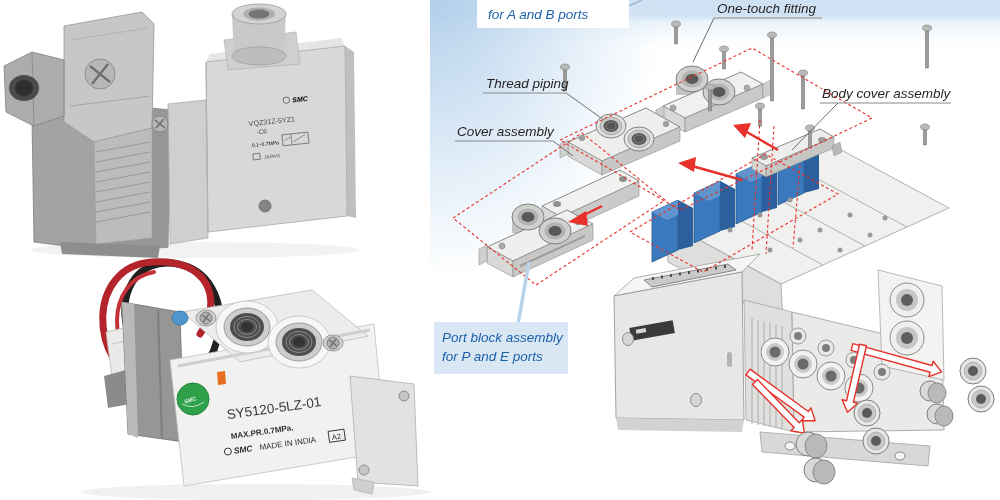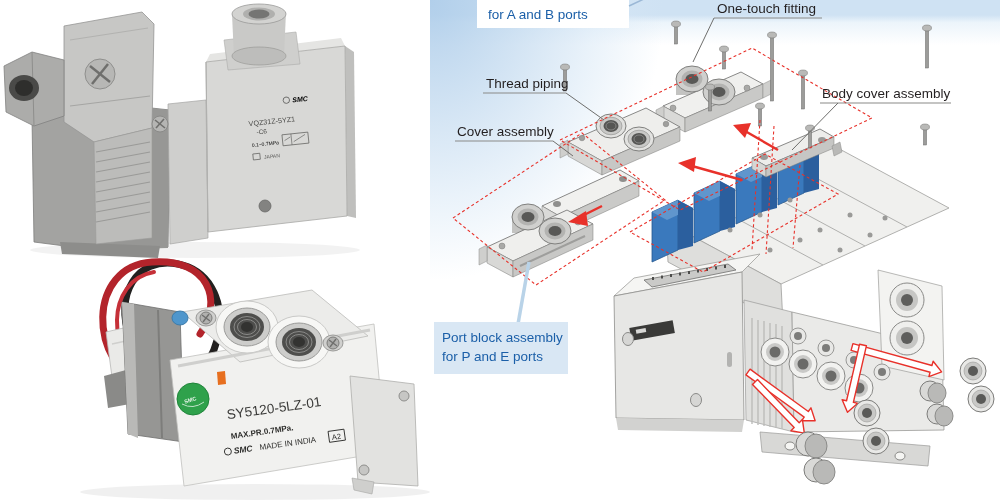--- a/index.html
+++ b/index.html
@@ -3,20 +3,21 @@
 <meta charset="utf-8">
 <style>
   html,body{margin:0;padding:0;background:#ffffff;}
   .stage{position:relative;width:1000px;height:500px;overflow:hidden;background:#ffffff;
          font-family:"Liberation Sans",sans-serif;}
   .photo-panel{position:absolute;left:0;top:0;width:430px;height:500px;background:#ffffff;}
   .diagram-panel{position:absolute;left:430px;top:0;width:570px;height:500px;
     background-image:
       radial-gradient(ellipse 300px 360px at 0% 0%, rgba(176,206,234,.95), rgba(216,232,246,.55) 55%, rgba(255,255,255,0) 78%),
       linear-gradient(to bottom, #cfe2f3 0%, #cfe2f3 3%, rgba(223,237,248,.6) 4.5%, rgba(255,255,255,0) 9%);
+    font-style: italic;
   }
   svg{display:block;}
   text{font-family:"Liberation Sans",sans-serif;}
   .callout{font-size:13.5px;fill:#231f20;}
   .bluetext{font-size:13.5px;fill:#1b5fa8;}
 </style>
 </head>
 <body>
 
 <div class="stage">

